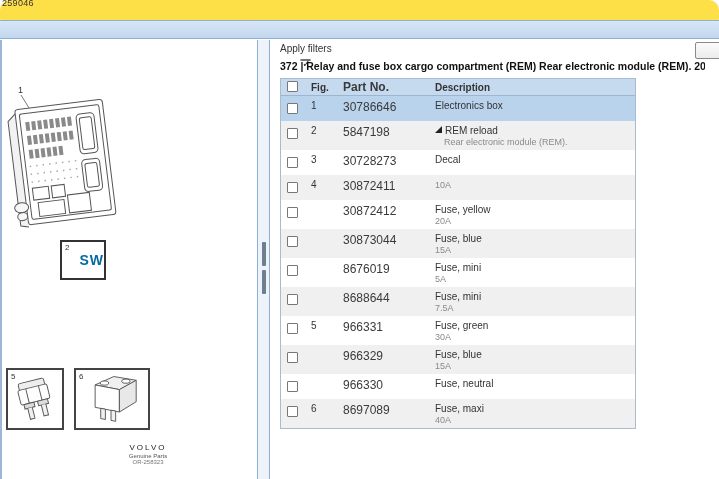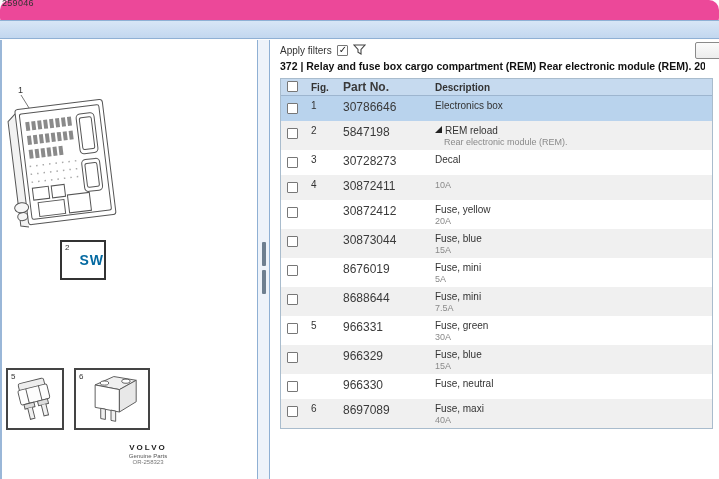--- a/index.html
+++ b/index.html
@@ -1,21 +1,21 @@
 <!DOCTYPE html>
 <html><head>
 <meta charset="utf-8">
 <style>
   * { margin:0; padding:0; box-sizing:border-box; }
   html,body { width:719px; height:479px; overflow:hidden; background:#fff;
     font-family:"Liberation Sans", sans-serif; }
   .screen { position:relative; width:719px; height:479px; background:#fdfdfd; overflow:hidden; }
 
   
-  .topstrip { position:absolute; top:0; left:0; right:0; height:28px; background:#ec4899;border-radius:10px; }
+  .topstrip { position:absolute; top:0; left:0; right:0; height:28px; background:#fde047;border-radius:10px; }
   .docnum { position:absolute; top:-2px; left:2px; font-size:9px; color:#333; letter-spacing:0.3px; }
 
   
   .blueband { position:absolute; top:20px; left:0; right:0; height:19px;
     background:linear-gradient(#d8e6f6,#c2d7ef);
     border-top:1px solid #8fb0d4; border-bottom:1px solid #8fb0d4; }
 
   .content { position:absolute; top:40px; left:0; right:0; bottom:0; }
 
   
@@ -25,46 +25,46 @@
   .sw-box { position:absolute; left:58px; top:200px; width:46px; height:40px;
     border:2px solid #333; background:#fff; }
   .sw-callout { position:absolute; top:1px; left:3px; font-size:8px; color:#333; }
   .sw-text { position:absolute; left:4px; right:0; top:10px; text-align:right;
     font-size:14px; font-weight:bold; color:#0369a1; letter-spacing:1px; }
   .fusebox { position:absolute; border:2px solid #444; background:#fff; }
   .fusebox .co { position:absolute; top:2px; left:3px; font-size:8px; color:#333; }
   .fuse5 { left:4px; top:328px; width:58px; height:62px; }
   .fuse6 { left:72px; top:328px; width:76px; height:62px; }
   .logoblock { position:absolute; left:116px; top:403px; width:60px; text-align:center; }
-  .logo-brand { font-size:8px; font-weight:bold; letter-spacing:2px; color:#1a1a1a; }
+  .logo-brand { font-size:8px; font-weight:normal; letter-spacing:2px; color:#1a1a1a; }
   .logo-sub { font-size:6px; color:#555; margin-top:1px; }
   .logo-ref { font-size:6px; color:#777; }
 
   
   .splitter { position:absolute; top:0; bottom:0; left:257px; width:13px; background:#eef3fa;
     border-left:1px solid #8fb0d4; border-right:1px solid #8fb0d4; cursor:col-resize; }
   .grip { position:absolute; left:4px; width:4px; height:24px; background:#6e7f90; border-radius:1px; }
   .grip.g1 { top:46%; } .grip.g2 { top:46%; margin-top:28px; }
 
   
   .right-panel { position:absolute; top:0; left:270px; right:0; bottom:0; background:#fff; }
   .filters-row { position:absolute; top:3px; left:10px; height:14px; font-size:10px;
-    color:#333; display:flex; align-items:center; gap:5px; }
+    color:#333; display:flex; align-items:center; gap:5px;flex-direction:column; }
   .cb { display:inline-block; width:11px; height:11px; border:1px solid #777;
     background:#fff; border-radius:1px; position:relative; }
   .cb.checked::after { content:"\2713"; position:absolute; left:1px; top:-2px;
     font-size:10px; color:#222; }
   .funnel { width:13px; height:12px; }
   .cutoff-btn { position:absolute; top:2px; right:-12px; width:36px; height:17px;
     background:linear-gradient(#fbfbfb,#ececec); border:1px solid #8a8a8a; border-radius:2px; }
   .section-title { position:absolute; top:20px; left:10px; right:14px; font-size:10.5px;
     font-weight:bold; color:#111; white-space:nowrap; overflow:hidden; }
 
   
-  .ptable { position:absolute; top:38px; left:10px; width:433px;
+  .ptable { position:absolute; top:38px; left:10px; width:356px;
     border:1px solid #a9bccd; background:#fff; }
   .thead { display:flex; align-items:center; height:17px; background:#c6daef;
     border-bottom:1px solid #9db5cf; font-size:10px; font-weight:bold; color:#333; }
   .trow { display:flex; align-items:flex-start; padding:4px 0 3px 0; min-height:21px; }
   .trow:nth-child(even) { background:#f0f0f0; }
   .trow.selected { background:#b9d3ed; }
   .c-check { width:22px; padding-left:6px; flex:none; }
   .c-fig   { width:40px; padding-left:8px; flex:none; font-size:10px; color:#333; }
   .c-part  { width:84px; flex:none; font-size:12px; color:#3a3a3a; }
   .c-desc  { flex:1; font-size:10px; color:#333; padding-right:4px;margin-left:8px; }

